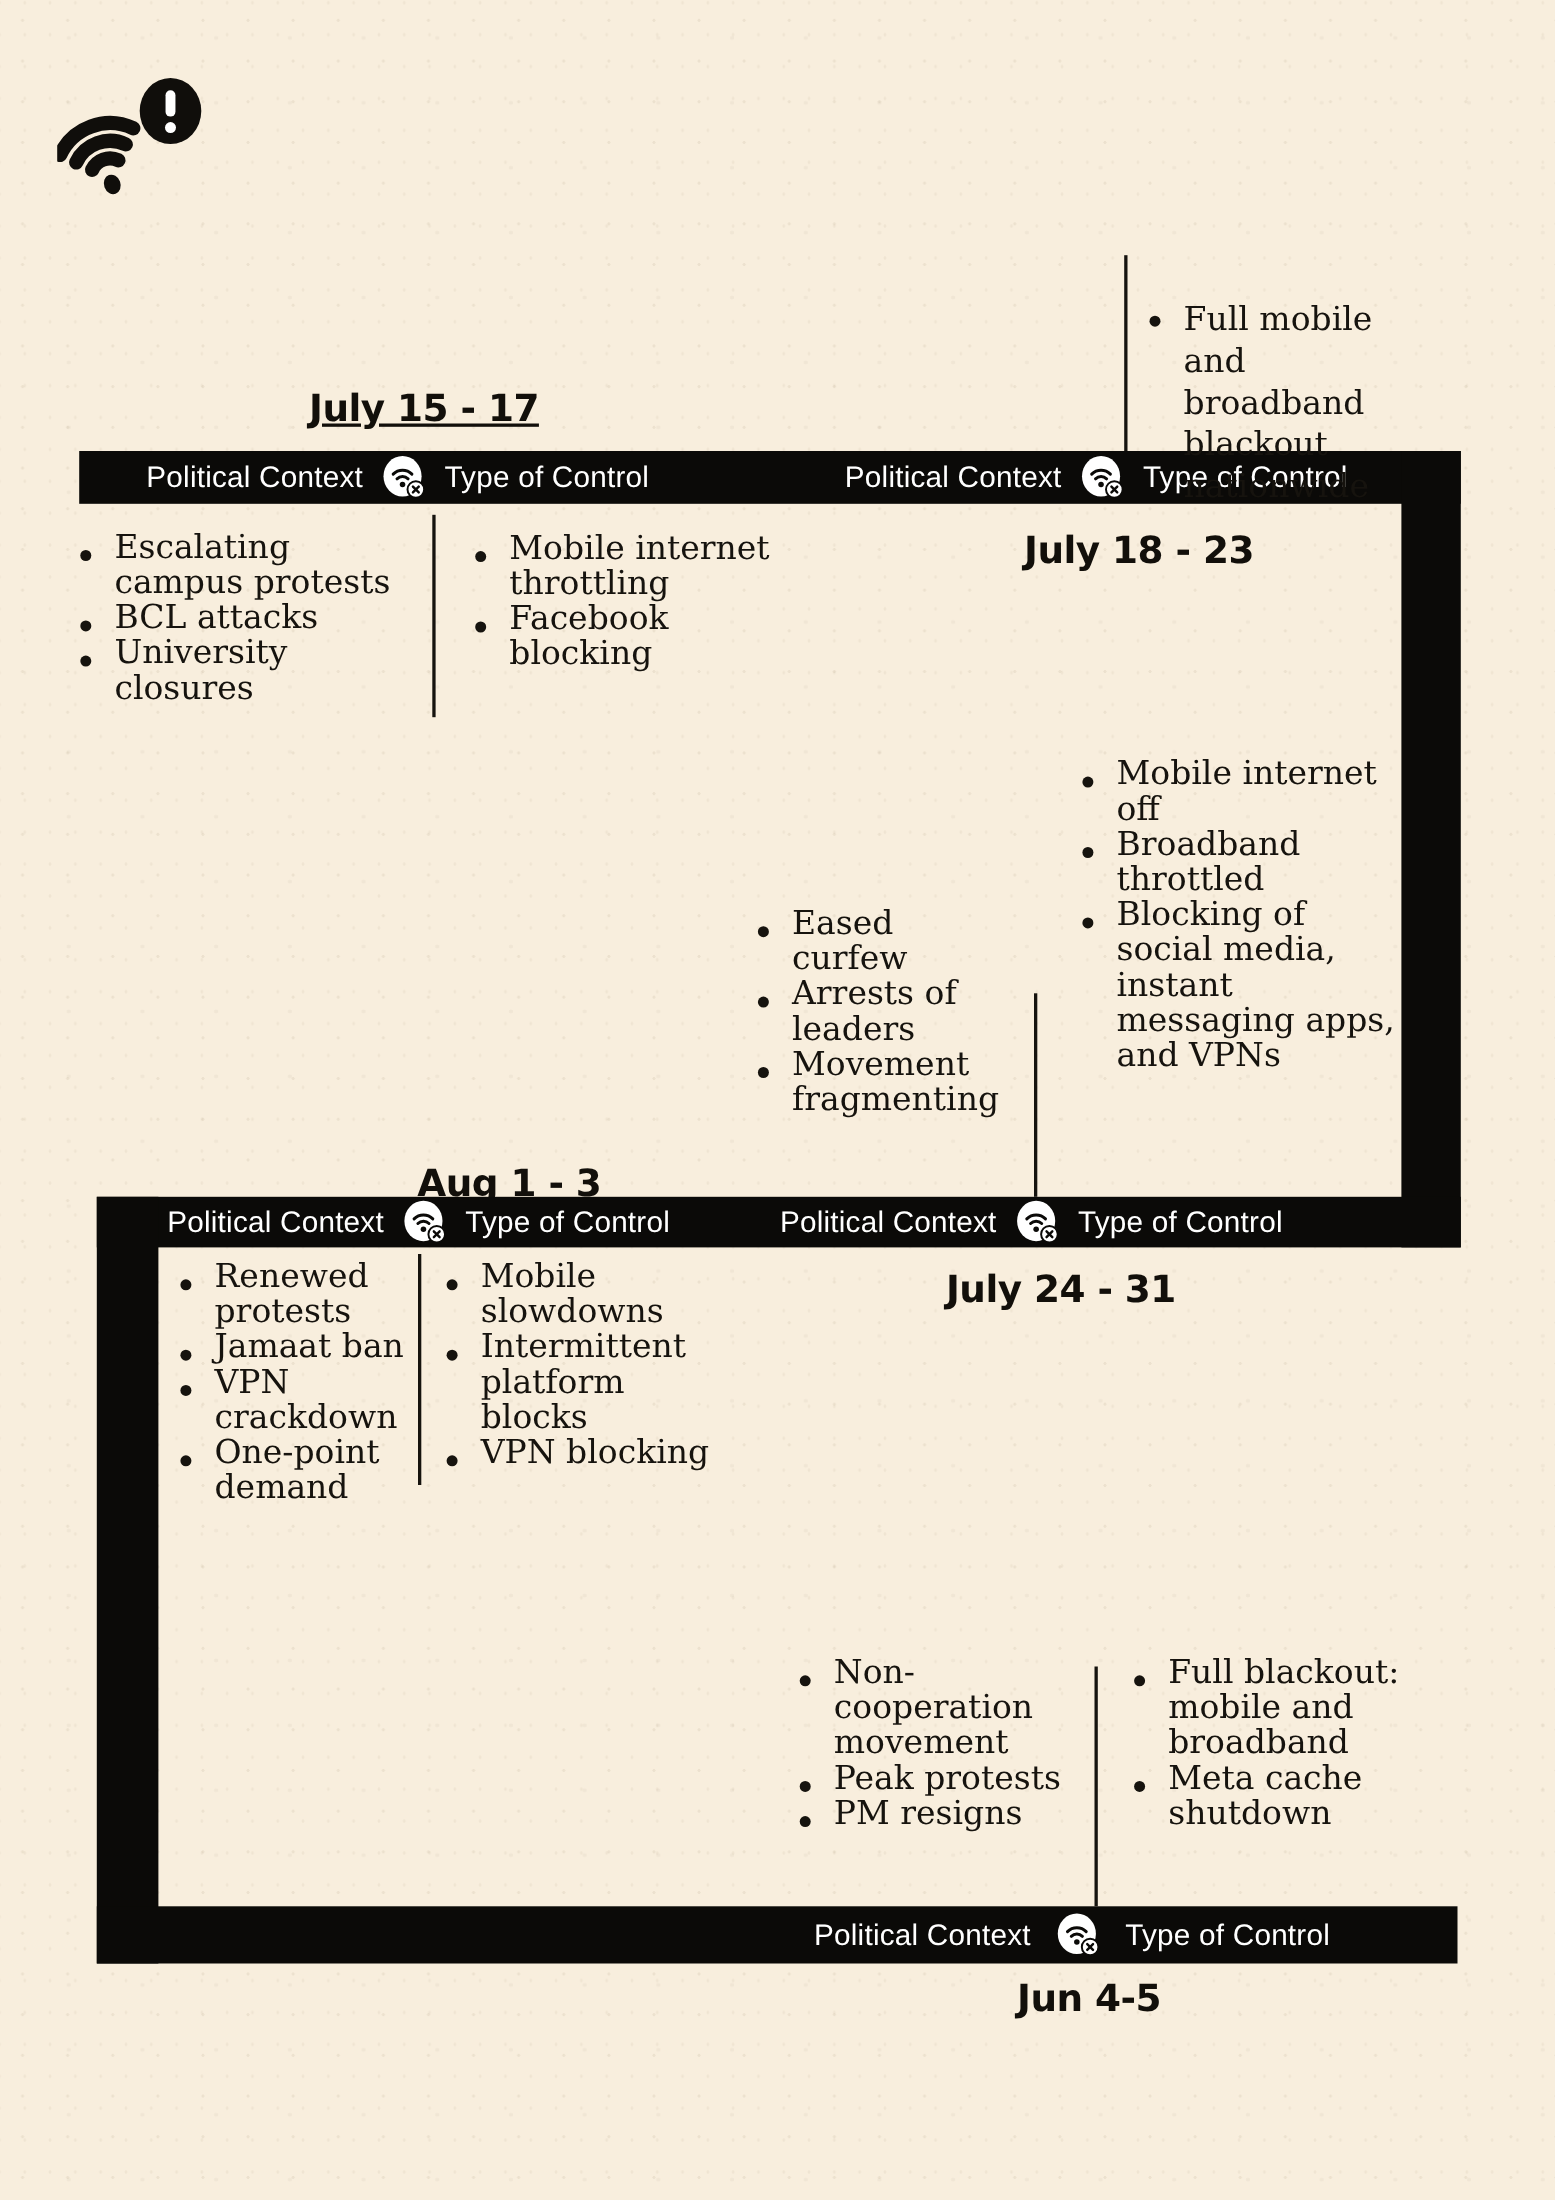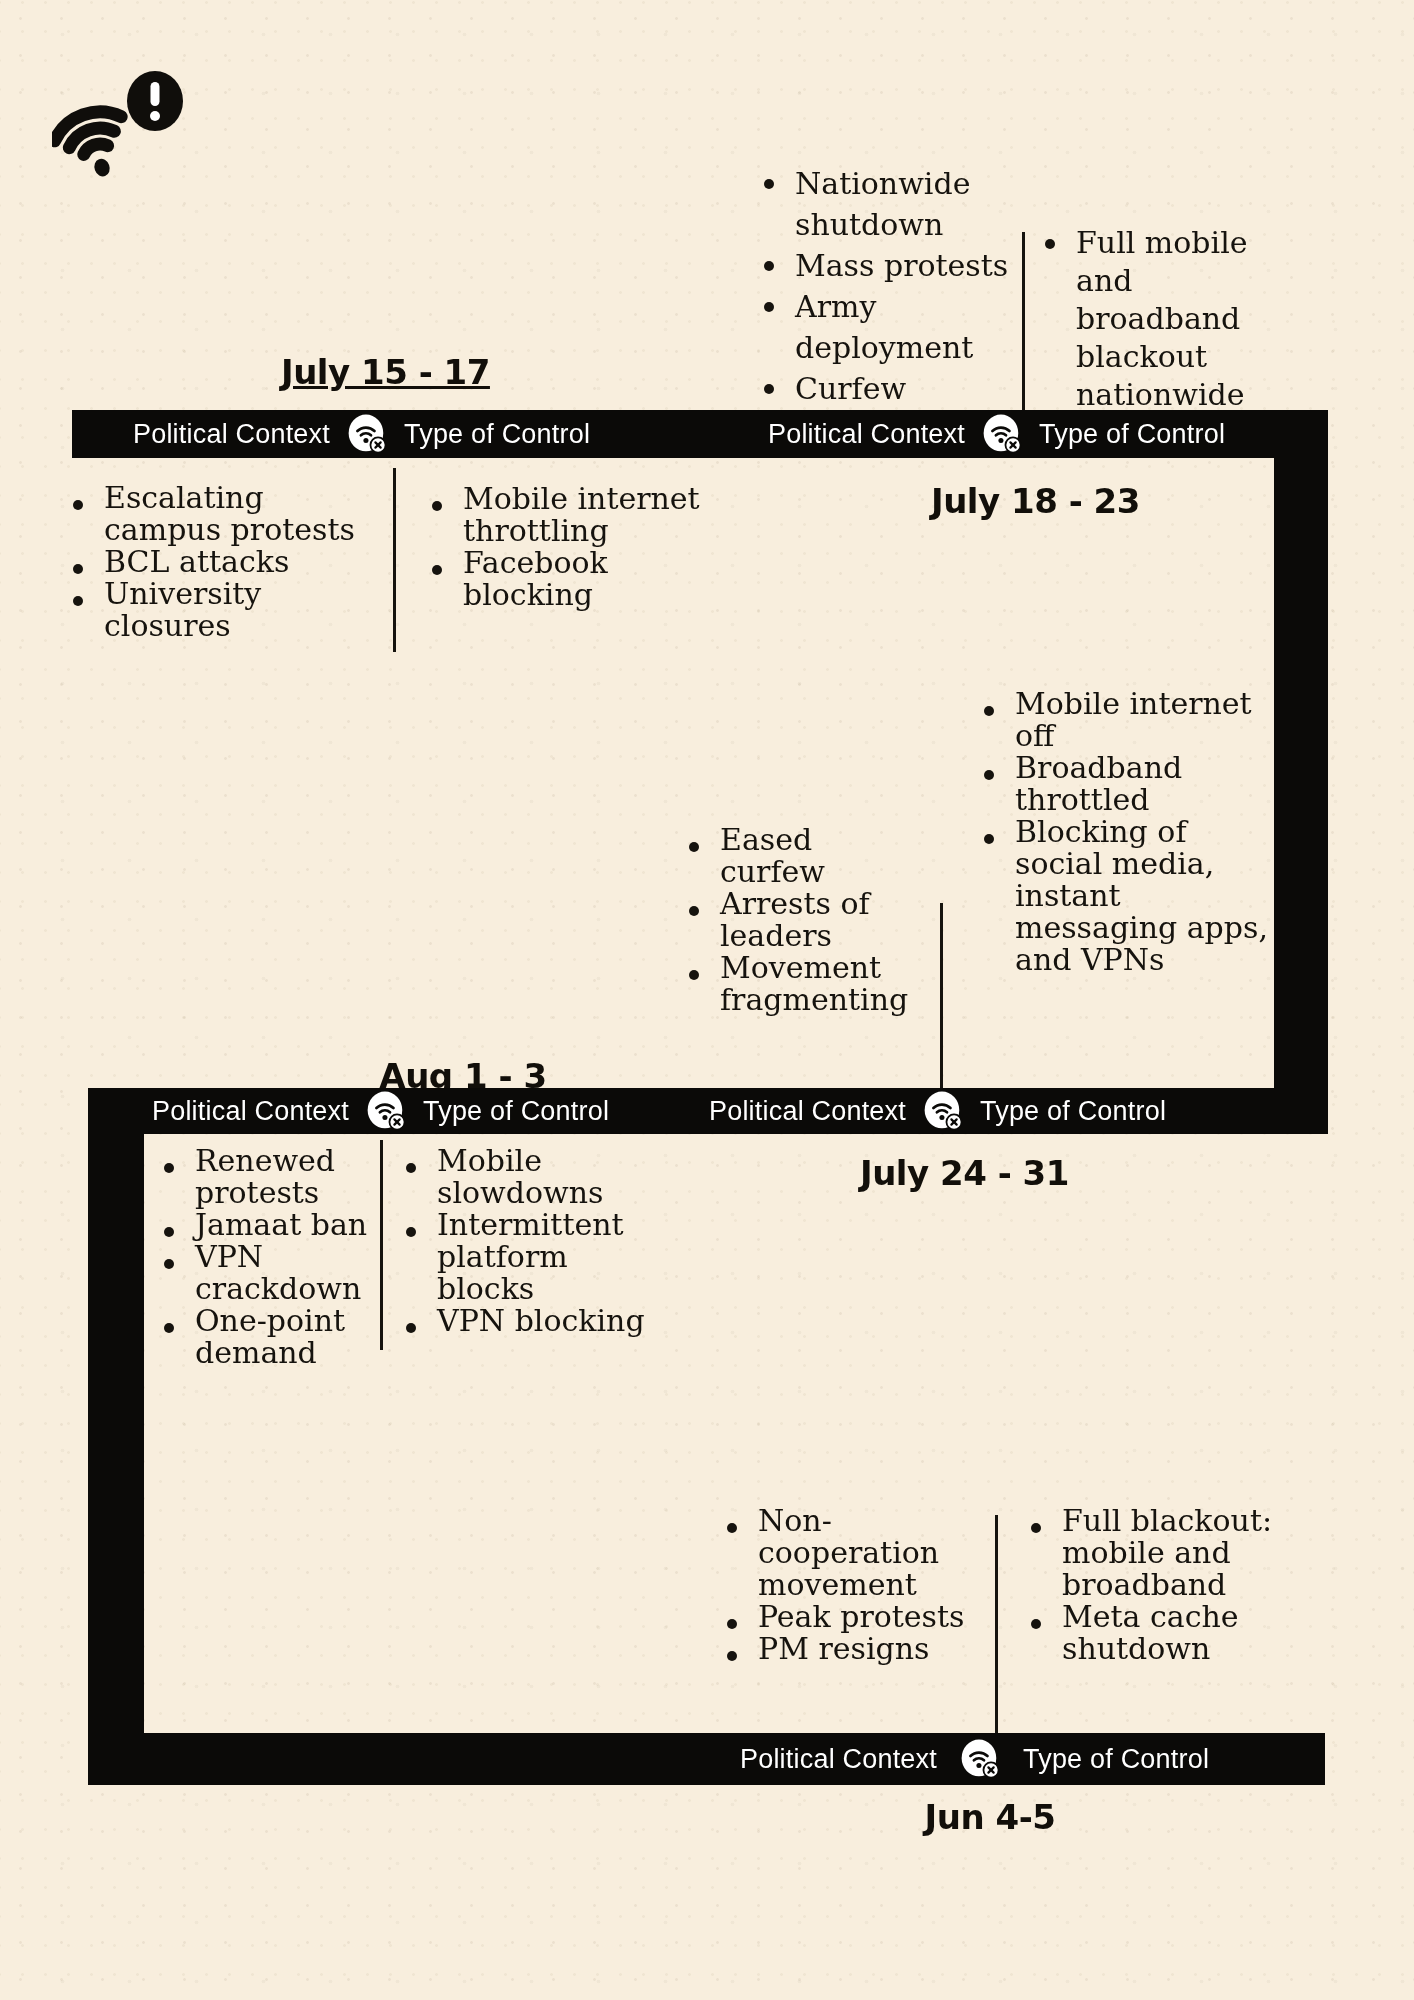--- a/index.html
+++ b/index.html
@@ -19,21 +19,21 @@
   .vdiv{position:absolute;width:3px;background:#16130e;}
   .date{
     position:absolute;font-family:"DejaVu Sans", sans-serif;font-weight:800;
     font-size:34px;letter-spacing:-0.5px;text-align:center;color:#120f0a;white-space:nowrap;
   }
   .blist{position:absolute;margin:0;padding:0;list-style:none;font-size:30px;line-height:32px;}
   .blist li{position:relative;padding-left:36px;}
   .blist li::before{content:"";position:absolute;left:5px;top:18px;width:10px;height:10px;border-radius:50%;background:#16130e;}
   .lh41{line-height:41px;}
   .lh41 li::before{top:16px;}
-  .lh38{line-height:38px;}
+  .lh38{line-height:38px;margin-top:48px;}
   .lh38 li::before{top:15px;}
   .bargroup{
     position:absolute;display:flex;align-items:center;gap:16px;color:#ffffff;
     font-family:"Liberation Sans", sans-serif;font-size:27px;font-weight:500;letter-spacing:.2px;white-space:nowrap;
   }
   .bargroup svg{display:block;}
 </style>
 </head>
 <body>
 
@@ -150,26 +150,20 @@
     </svg>
     <span>Type of Control</span>
   </div>
 
   <div class="vdiv" style="left:1022px;top:232px;height:178px;"></div>
   <div class="vdiv" style="left:393px;top:468px;height:184px;"></div>
   <div class="vdiv" style="left:940px;top:903px;height:185px;"></div>
   <div class="vdiv" style="left:380px;top:1140px;height:210px;"></div>
   <div class="vdiv" style="left:995px;top:1515px;height:218px;"></div>
 
-  <ul class="blist lh41" style="left:759px;top:163px;width:251px;">
-    <li>Nationwide shutdown</li>
-    <li>Mass protests</li>
-    <li>Army deployment</li>
-    <li>Curfew</li>
-  </ul>
   <ul class="blist lh38" style="left:1040px;top:224px;width:211px;">
     <li>Full mobile and broadband blackout nationwide</li>
   </ul>
 
   <ul class="blist" style="left:68px;top:482px;width:296px;">
     <li>Escalating campus protests</li>
     <li>BCL attacks</li>
     <li>University closures</li>
   </ul>
   <ul class="blist" style="left:427px;top:483px;width:286px;">

